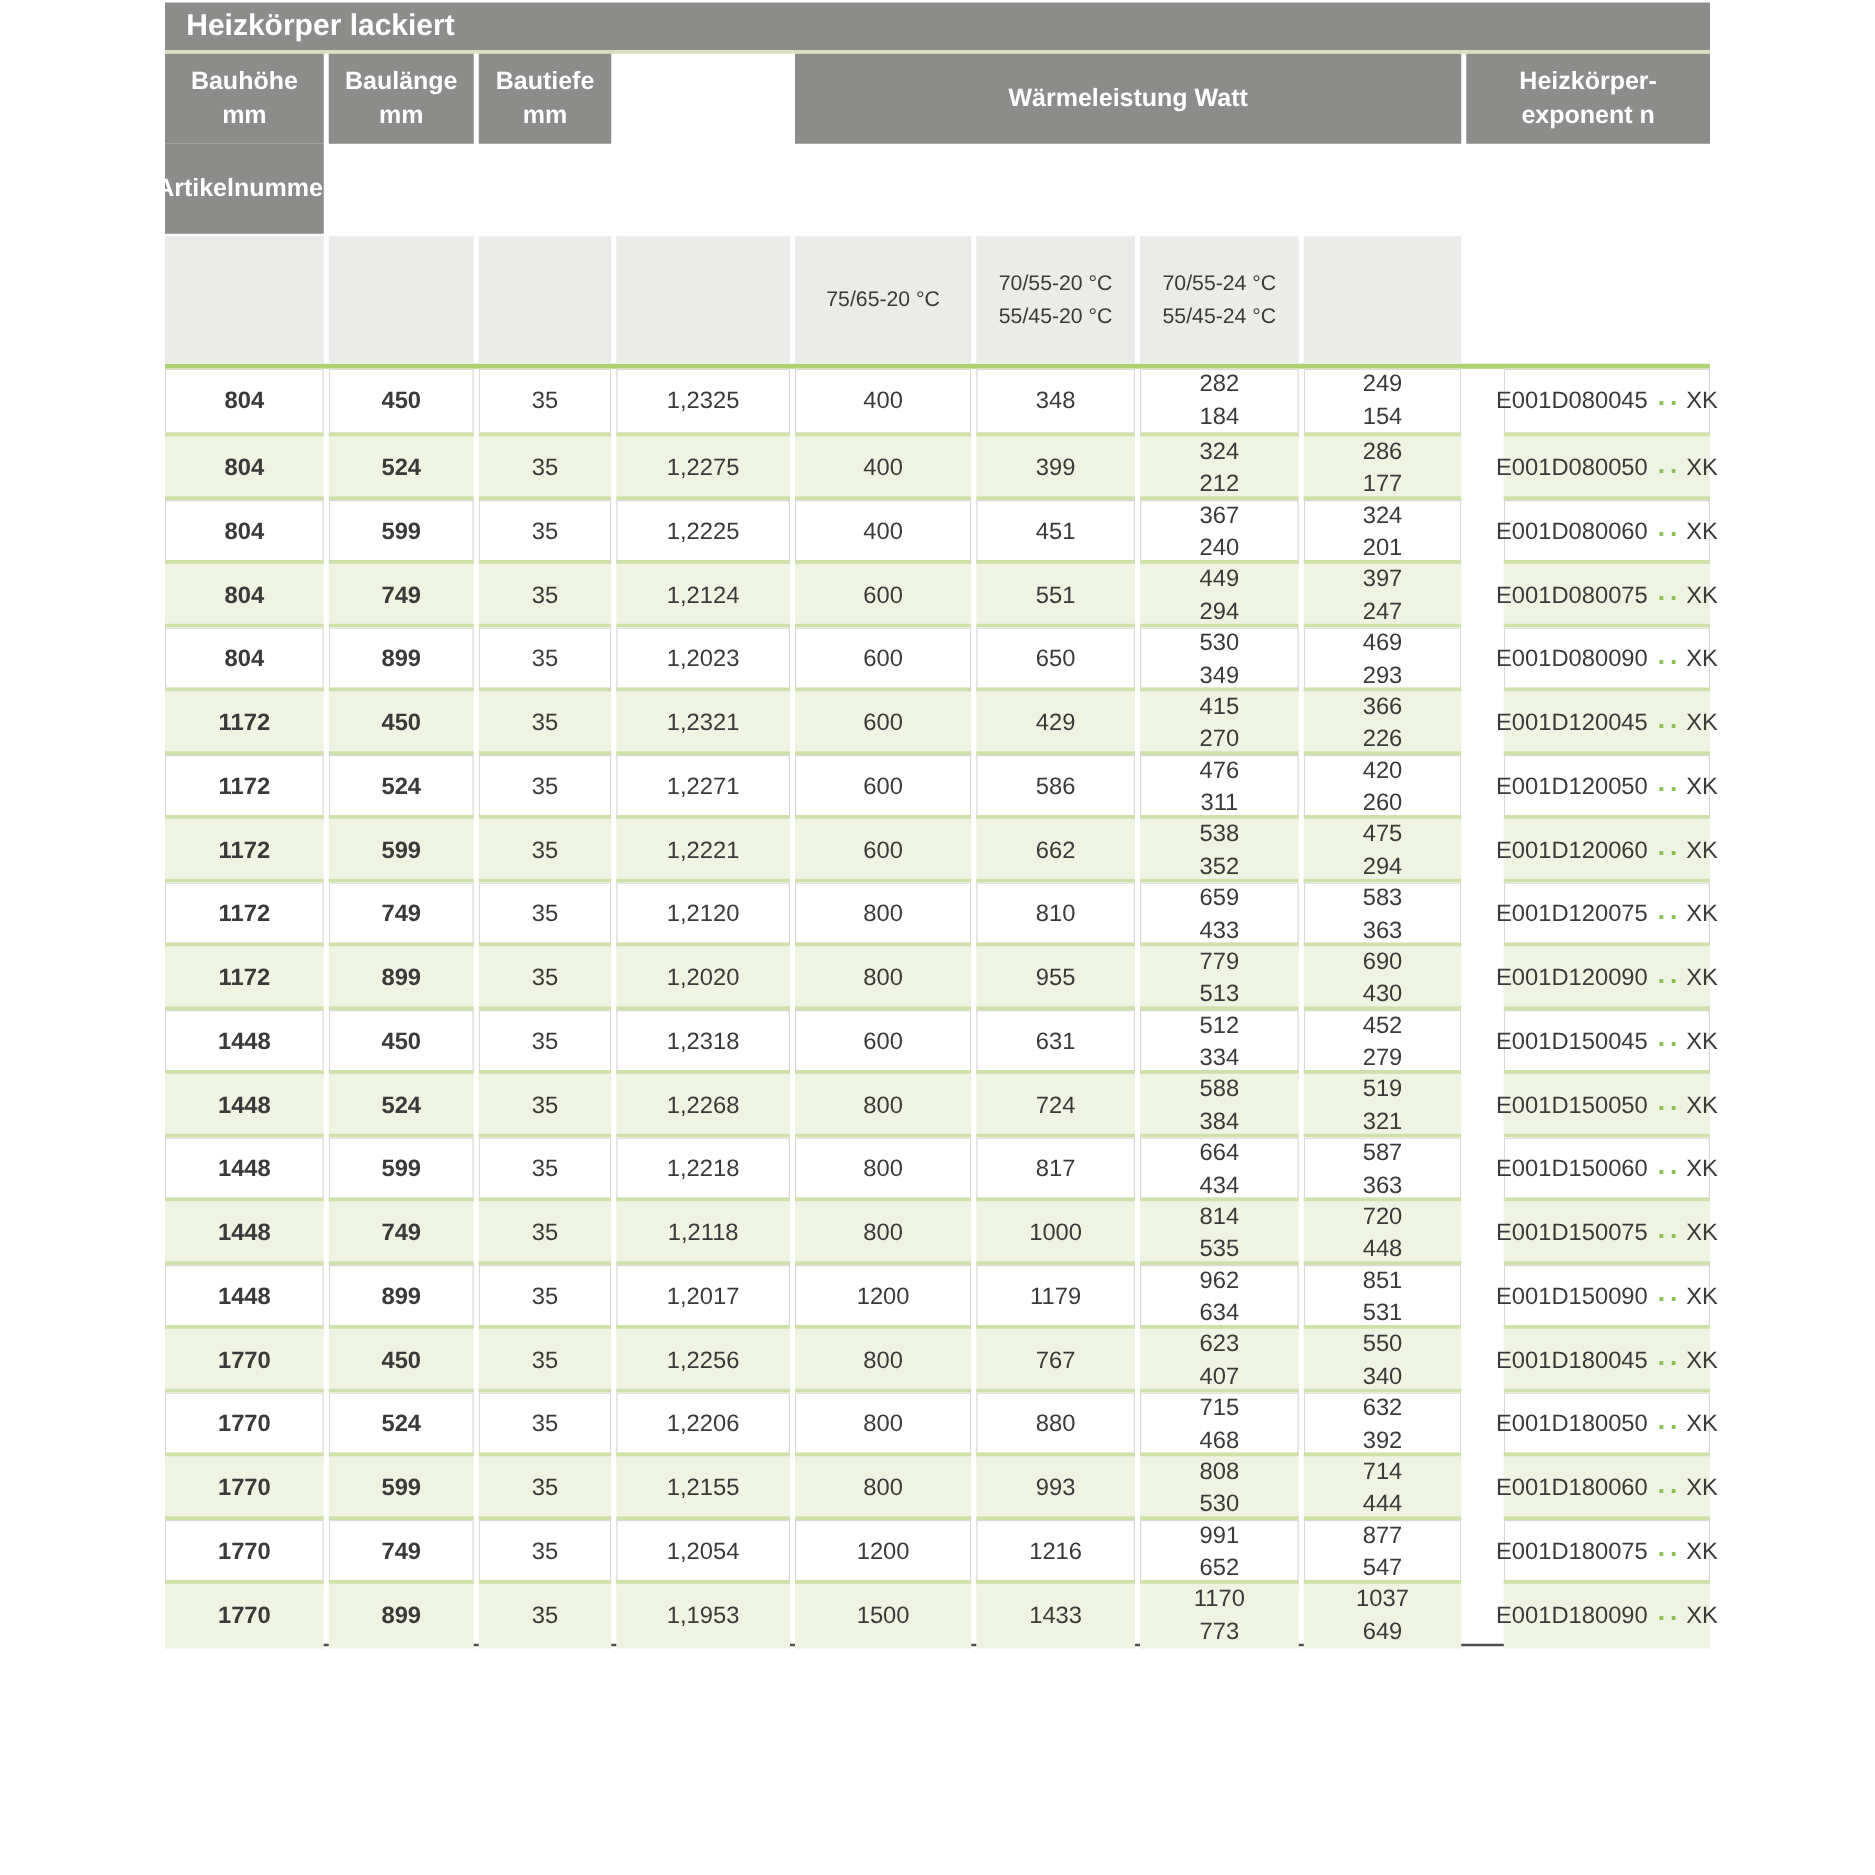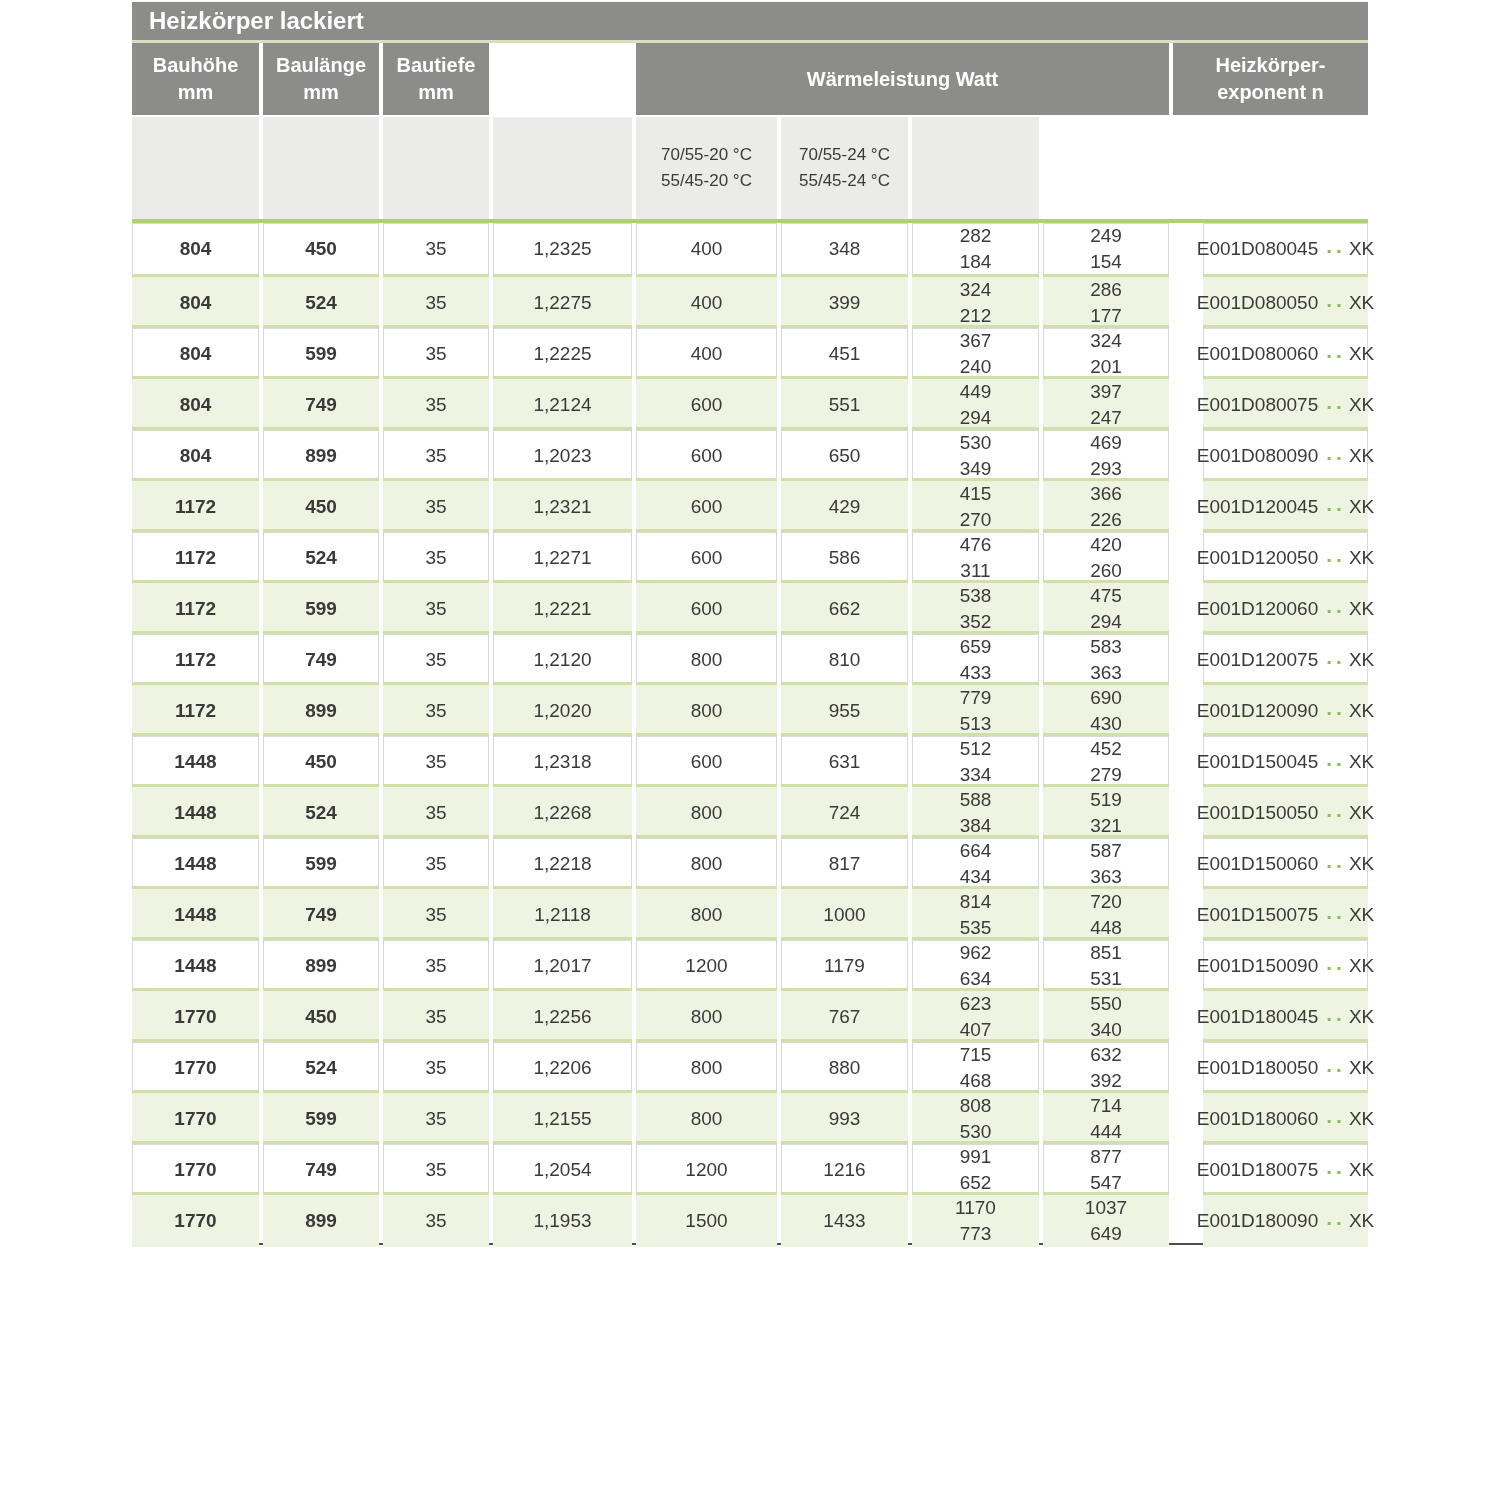--- a/index.html
+++ b/index.html
@@ -84,27 +84,29 @@
     </div>
     <div class="th">
       <div>Bautiefe</div>
       <div>mm</div>
     </div>
     <div class="th group">Wärmeleistung Watt</div>
     <div class="th">
       <div>Heizkörper-</div>
       <div>exponent n</div>
     </div>
+    <div class="th">Artikelnummer</div>
   </div>
 
   <div class="grid subhead">
     <div class="sh"></div>
     <div class="sh"></div>
     <div class="sh"></div>
     <div class="sh"></div>
+    <div class="sh">75/65-20 °C</div>
     <div class="sh">
       <div>70/55-20 °C</div>
       <div>55/45-20 °C</div>
     </div>
     <div class="sh">
       <div>70/55-24 °C</div>
       <div>55/45-24 °C</div>
     </div>
     <div class="sh"></div>
   </div>

